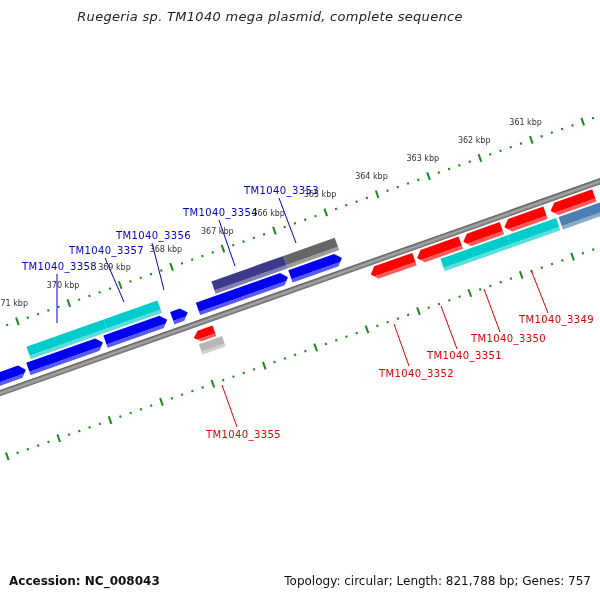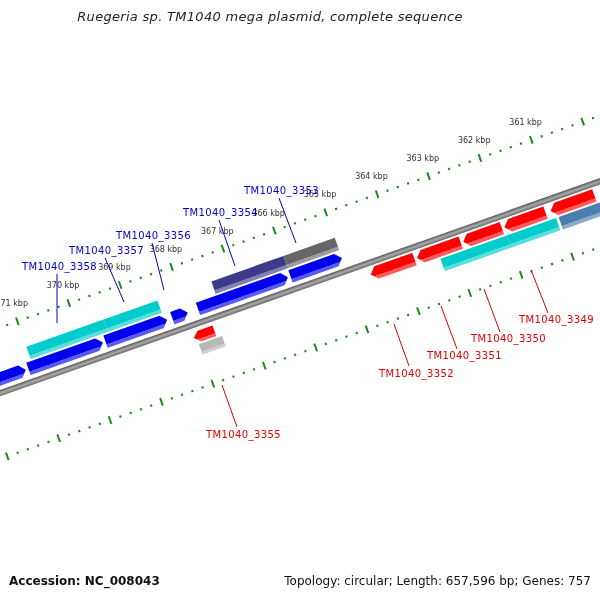--- a/index.html
+++ b/index.html
@@ -322,13 +322,13 @@
         <text x="471" y="342" class="gene-label" fill="#dd0000">TM1040_3350</text>
       </g>
       <g>
         <line x1="531" y1="270" x2="548" y2="313" stroke="#dd0000" stroke-width="1"></line>
         <text x="519" y="323" class="gene-label" fill="#dd0000">TM1040_3349</text>
       </g>
     </g>
 </svg>
 
 <div id="footer-left">Accession: NC_008043</div>
-<div id="footer-right">Topology: circular; Length: 657,596 bp; Genes: 757</div>
+<div id="footer-right">Topology: circular; Length: 821,788 bp; Genes: 757</div>
 
 </body></html>

